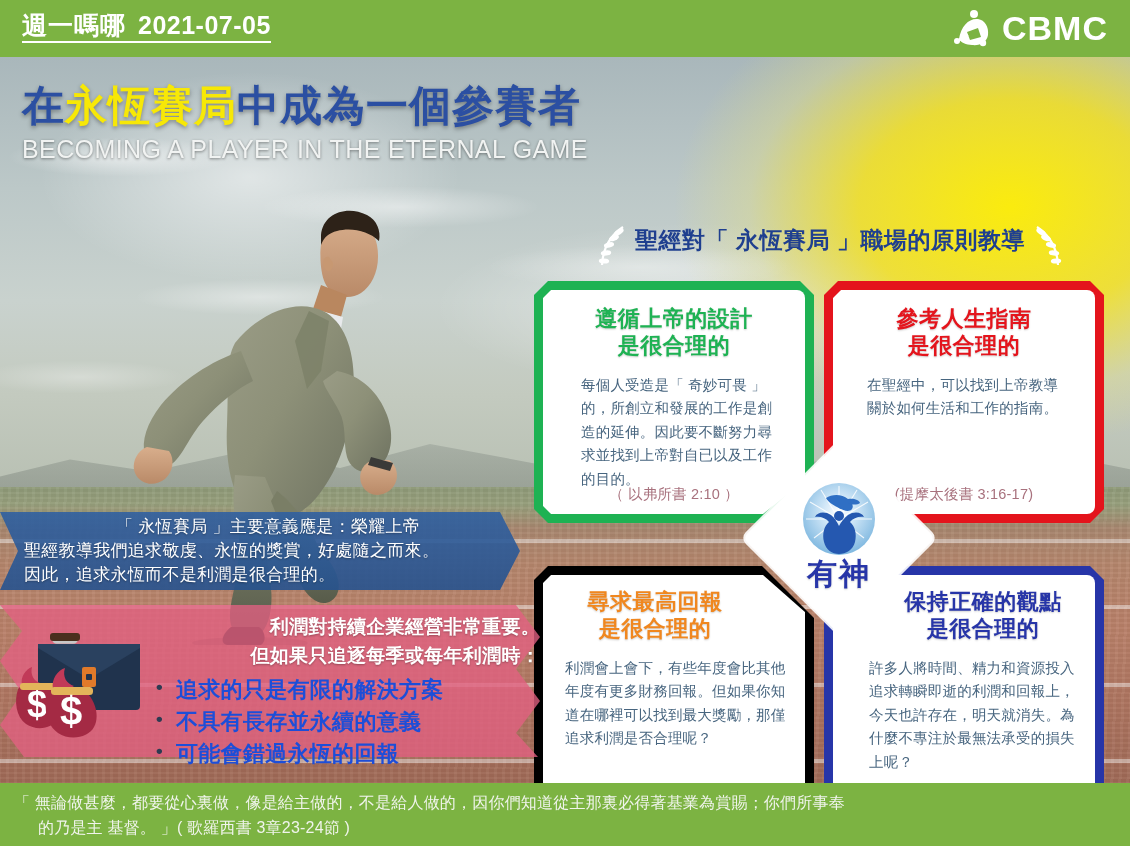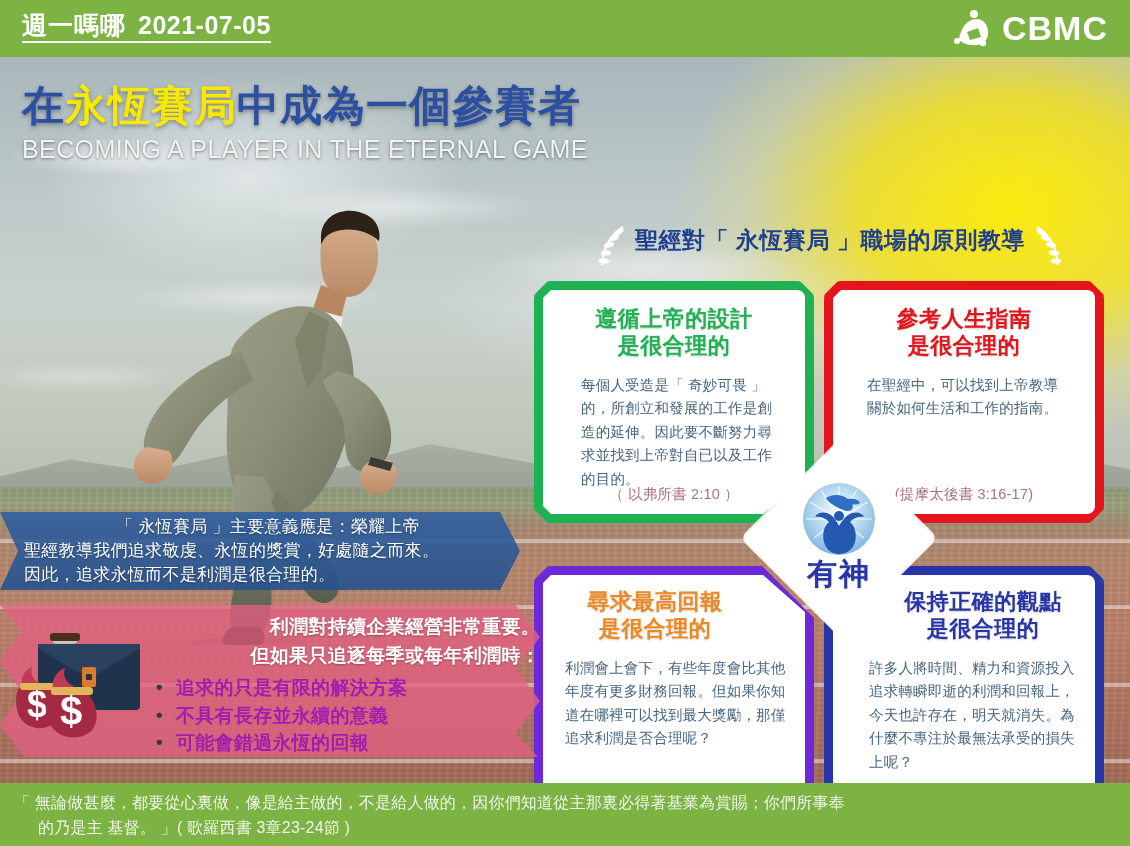--- a/index.html
+++ b/index.html
@@ -106,21 +106,21 @@
     display:flex; align-items:flex-start; justify-content:center; gap:6px;
   }
   .laurel-head .lh-text {
     font-size:23px; font-weight:700; color:#1f3f8f; white-space:nowrap;
     letter-spacing:.5px;
   }
 
   
   .card {
     position:absolute; background:#ffffff;
-    border-radius:18px;
+    border-radius:8px;
   }
   .card-inner { position:absolute; inset:9px; background:#fff; border-radius:8px; overflow:hidden; }
   .card-title {
     text-align:center; font-size:22px; font-weight:700; line-height:1.22;
     letter-spacing:.5px;
     text-shadow:0 1px 2px rgba(0,0,0,.20);
   }
   .card-body {
     font-size:14.5px; line-height:1.62; color:#47657f; letter-spacing:.2px;
   }
@@ -136,21 +136,21 @@
   #card-green .card-inner { clip-path:polygon(8px 0,264px 0,272px 8px,272px 182px,220px 224px,8px 224px,0 216px,0 8px); }
 
   
   #card-red { left:824px; top:224px; width:280px; height:242px;
     background:#e4141c;
     clip-path:polygon(14px 0,266px 0,280px 14px,280px 228px,266px 242px,52px 242px,0 190px,0 14px); }
   #card-red .card-inner { clip-path:polygon(8px 0,264px 0,272px 8px,272px 216px,264px 224px,52px 224px,0 182px,0 8px); }
 
   
   #card-orange { left:534px; top:509px; width:280px; height:262px;
-    background:#6d28d9;
+    background:#000000;
     clip-path:polygon(14px 0,228px 0,280px 52px,280px 248px,266px 262px,14px 262px,0 248px,0 14px); }
   #card-orange .card-inner { clip-path:polygon(8px 0,220px 0,272px 46px,272px 236px,264px 244px,8px 244px,0 236px,0 8px); }
 
   
   #card-blue { left:824px; top:509px; width:280px; height:262px;
     background:#2735a8;
     clip-path:polygon(52px 0,266px 0,280px 14px,280px 248px,266px 262px,14px 262px,0 248px,0 52px); }
   #card-blue .card-inner { clip-path:polygon(52px 0,264px 0,272px 8px,272px 236px,264px 244px,8px 244px,0 236px,0 46px); }
 
   .t-green { color:#1eb253; }
@@ -198,21 +198,21 @@
   }
   .pink-text {
     position:absolute; left:150px; top:556px; width:390px;
   }
   .pink-head {
     color:#ffffff; font-size:19px; font-weight:700; line-height:1.5;
     letter-spacing:.3px; text-shadow:0 1px 2px rgba(0,0,0,.30); text-align:right;
   }
   .pink-list { list-style:none; margin-top:4px; }
   .pink-list li {
-    color:#a21caf; font-size:19px; font-weight:700; line-height:1.45;
+    color:#1d4ed8; font-size:22px; font-weight:700; line-height:1.45;
     letter-spacing:.3px; position:relative; padding-left:26px;
   }
   .pink-list li::before {
     content:"•"; position:absolute; left:6px; top:-1px; color:#2d3b52; font-size:19px;
   }
   .money-icon { position:absolute; left:8px; top:560px; width:132px; height:122px; }
 
   
   .footer {
     position:absolute; left:0; top:783px; width:1130px; height:63px;

